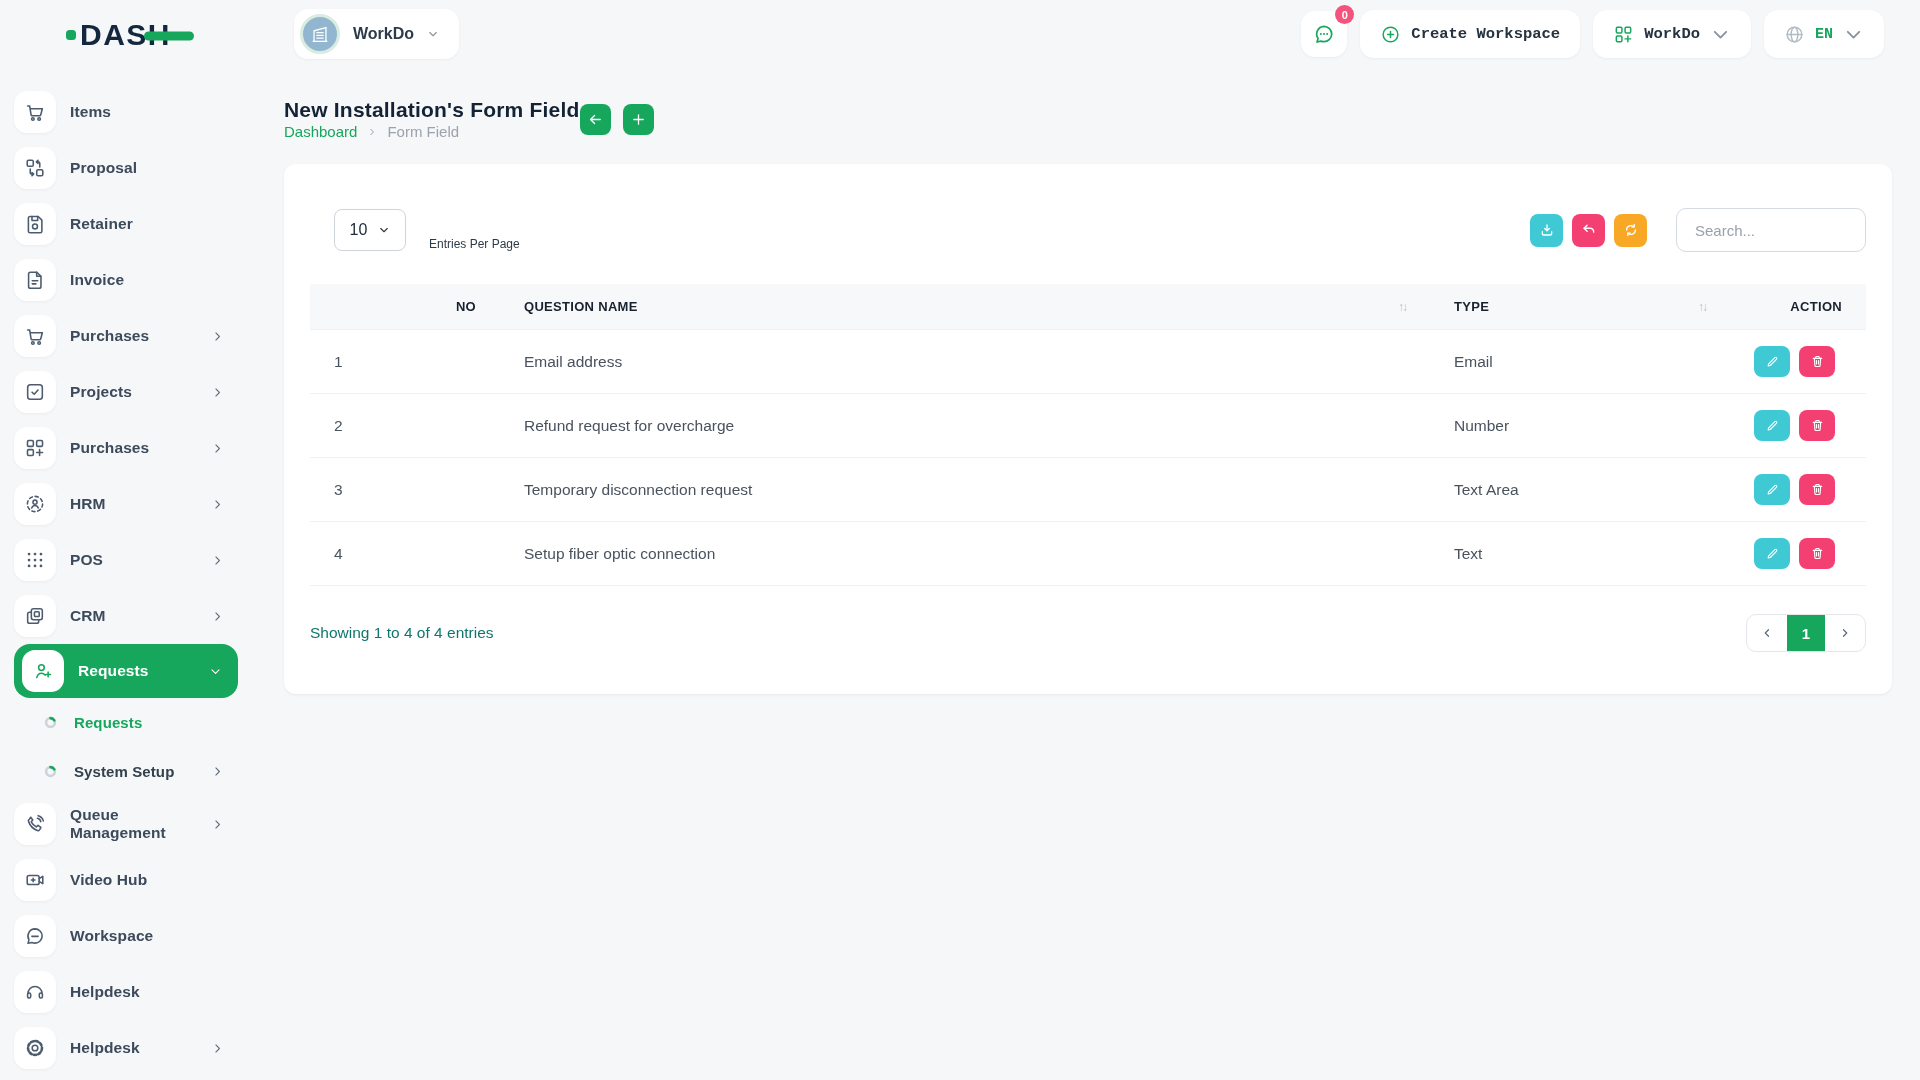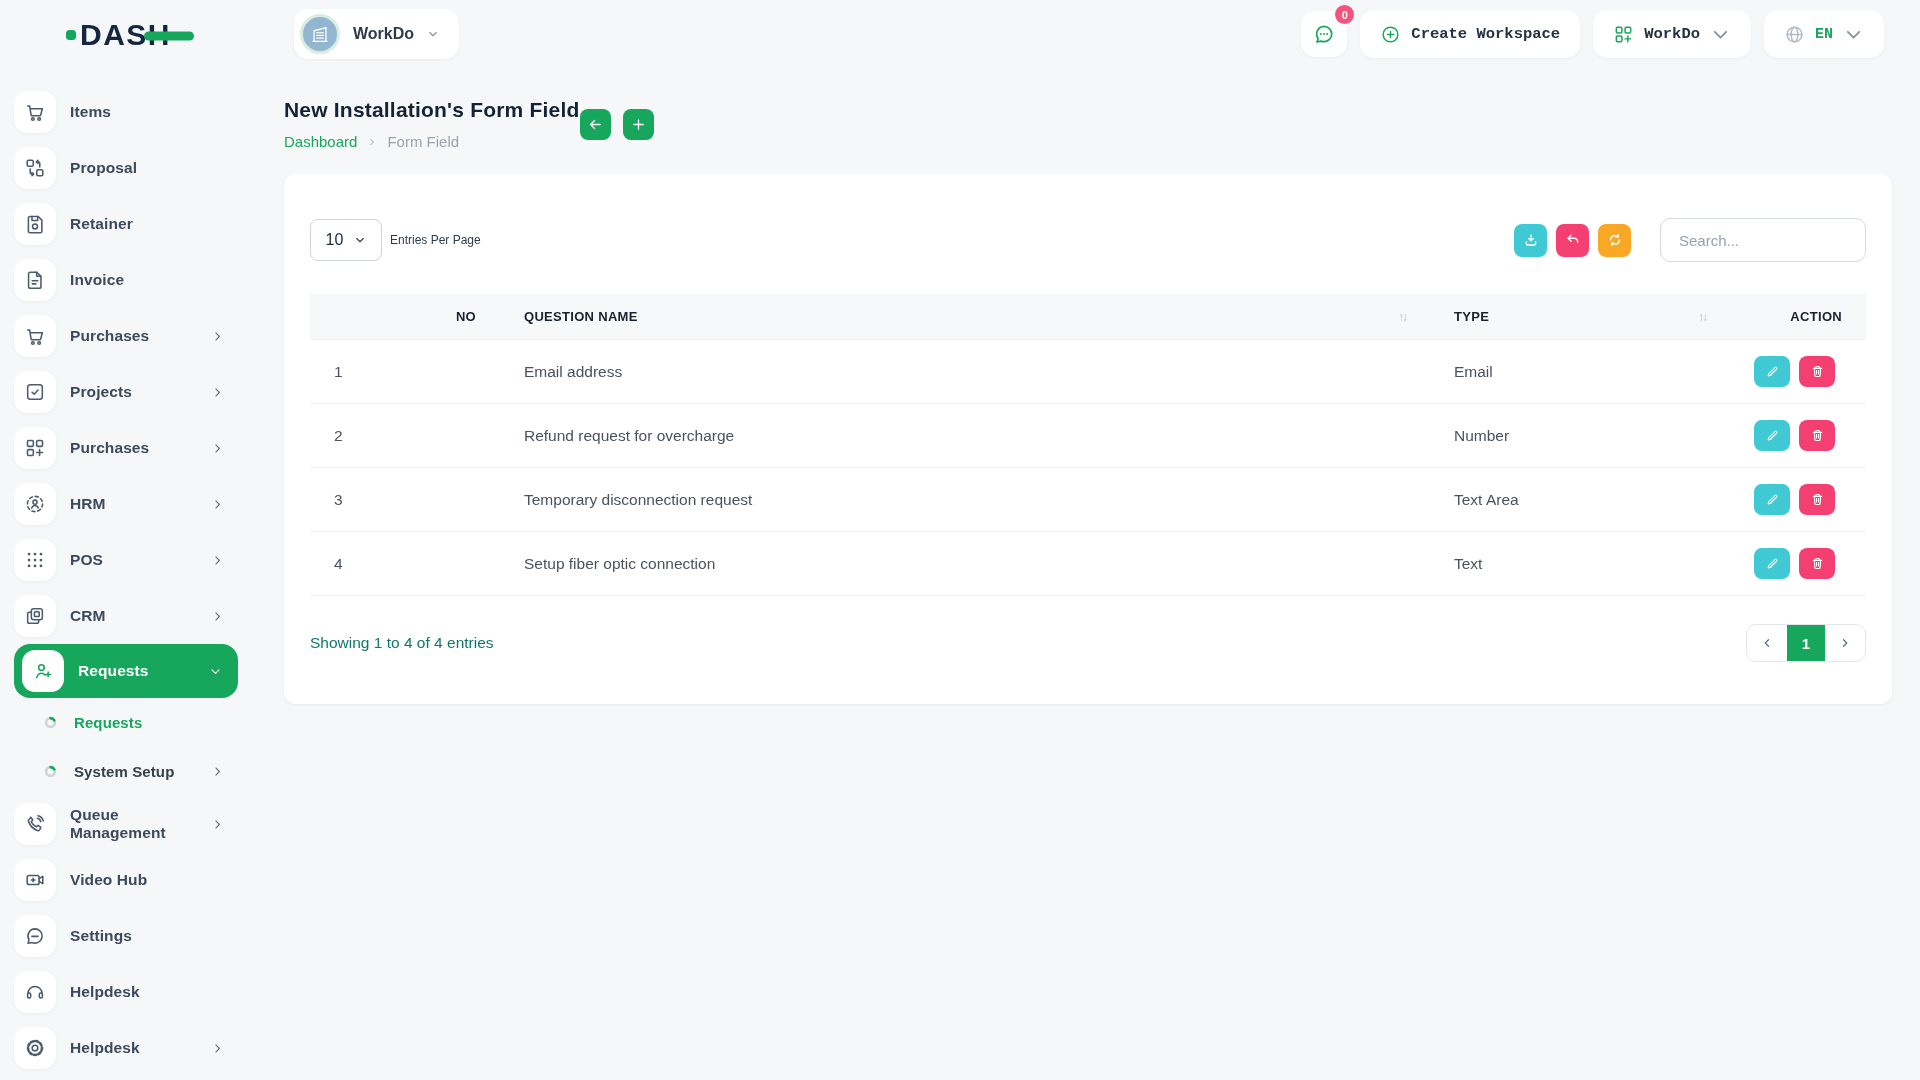--- a/index.html
+++ b/index.html
@@ -56,44 +56,44 @@
   .side-item.active .chev { color:#fff; }
   .side-item.sub { height:49px; padding-left:28px; }
   .bullet { width:17px; height:17px; flex:none; }
   .side-item.sub .side-label { margin-left:15px; font-size:15px; color:#33414f; }
   .side-item.sub.active-sub .side-label { color:#16a75c; }
 
   
   .main { position:absolute; left:240px; top:68px; right:0; bottom:0; padding:0 28px 0 44px; }
   .page-head { display:flex; justify-content:flex-start; align-items:center; margin-top:30px; }
   .page-title { font-size:21px; font-weight:700; color:#132234; letter-spacing:.2px; }
-  .breadcrumb { display:flex; align-items:center; gap:10px; margin-top:11px; font-size:15px; }
+  .breadcrumb { display:flex; align-items:center; gap:10px; margin-top:1px; font-size:15px; }
   .crumb-link { color:#16a75c; font-weight:500; cursor:pointer; }
   .crumb-sep { width:10px; height:10px; color:#9aa3ad; stroke-width:2.4; }
   .crumb-current { color:#9aa3ad; }
   .head-actions { display:flex; gap:12px; }
   .sq-btn { width:31px; height:31px; border-radius:8px; background:#16a75c; color:#fff; border:none;
     display:flex; align-items:center; justify-content:center; cursor:pointer; }
   .sq-btn .ic { width:15px; height:15px; stroke-width:2.1; }
 
   .card { margin-top:24px; background:#fff; border-radius:12px; box-shadow:0 1px 3px rgba(16,24,40,.06);
     padding:44px 26px 42px; }
   .card-toolbar { display:flex; justify-content:space-between; align-items:center; }
-  .entries { display:flex; align-items:center; gap:8px; }
+  .entries { display:flex; align-items:flex-end; gap:23px;margin-left:24px; }
   .select-box { width:72px; height:42px; border:1px solid #ced4da; border-radius:8px; background:#fff;
     display:flex; align-items:center; justify-content:center; gap:11px;
     font-size:16px; color:#222e3a; cursor:pointer; }
   .select-box .chev-sm { color:#2c3a48; }
   .entries-label { font-size:12px; color:#2d3b49; font-weight:500; }
   .tools { display:flex; align-items:center; gap:9px; }
   .tool-btn { width:33px; height:33px; border-radius:8px; border:none; color:#fff;
     display:flex; align-items:center; justify-content:center; cursor:pointer; }
   .tool-btn .ic { width:16px; height:16px; stroke-width:2; }
   .t-cyan { background:#3ec9d4; } .t-pink { background:#f43f72; } .t-orange { background:#f9a826; }
-  .search-input { margin-left:20px; width:206px; height:44px; border:1px solid #d5dae0; border-radius:10px;
+  .search-input { margin-left:20px; width:190px; height:44px; border:1px solid #d5dae0; border-radius:10px;
     padding:0 18px; font-size:15px; font-family:"Liberation Sans",sans-serif; color:#333e4a; background:#fff; outline:none; }
   .search-input::placeholder { color:#98a1ac; }
 
   table { width:100%; border-collapse:collapse; margin-top:32px; }
   thead th { background:#f7f8fa; font-size:13px; font-weight:700; color:#18222f; text-align:right;
     padding:15px 24px; letter-spacing:.3px; }
   th .th-flex { display:flex; align-items:center; justify-content:space-between; }
   .sort-glyph { color:#b9c0c9; font-size:12px; font-weight:400; letter-spacing:-2px; }
   tbody td { padding:16px 24px; font-size:15.5px; color:#49525d; border-top:1px solid #eef1f4; }
   tbody tr:last-child td { border-bottom:1px solid #eef1f4; }
@@ -461,21 +461,21 @@
         </svg>
       </span>
       <span class="side-label">Video Hub</span>
     </div>
     <div class="side-item">
       <span class="badge-ic">
         <svg class="ic">
           <use href="#i-messenger"></use>
         </svg>
       </span>
-      <span class="side-label">Settings</span>
+      <span class="side-label">Workspace</span>
     </div>
     <div class="side-item">
       <span class="badge-ic">
         <svg class="ic">
           <use href="#i-headset"></use>
         </svg>
       </span>
       <span class="side-label">Helpdesk</span>
     </div>
     <div class="side-item">

